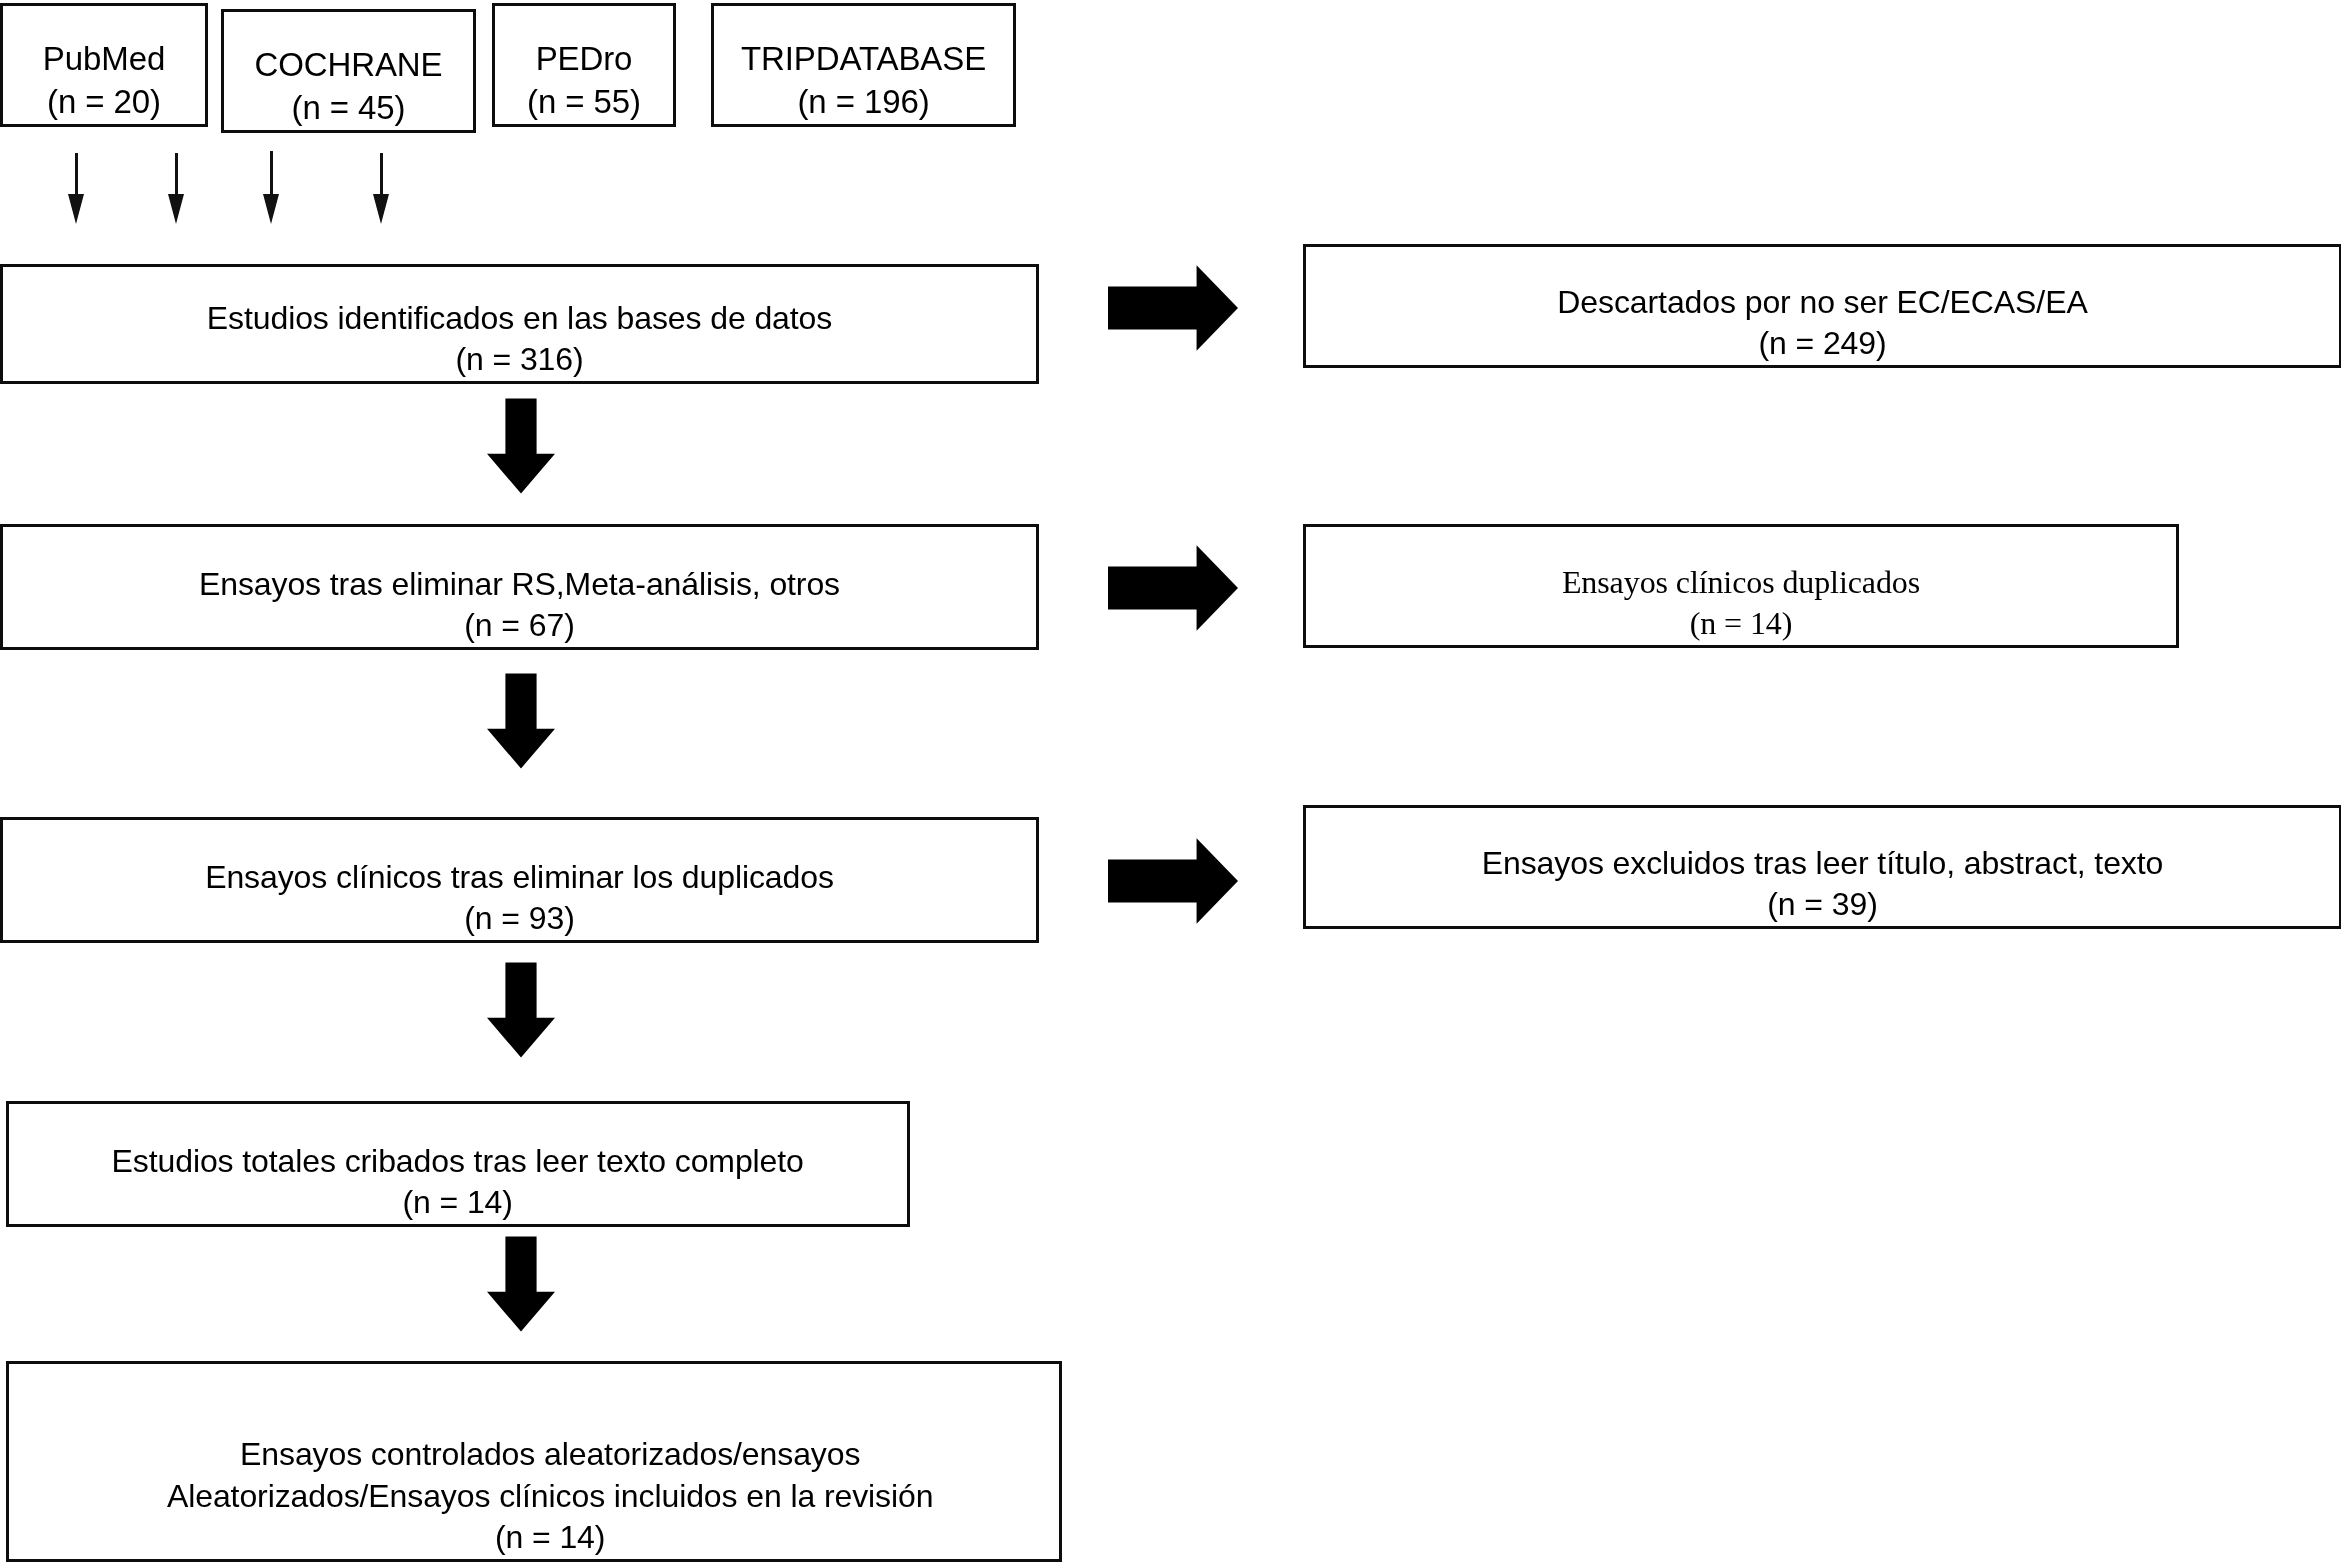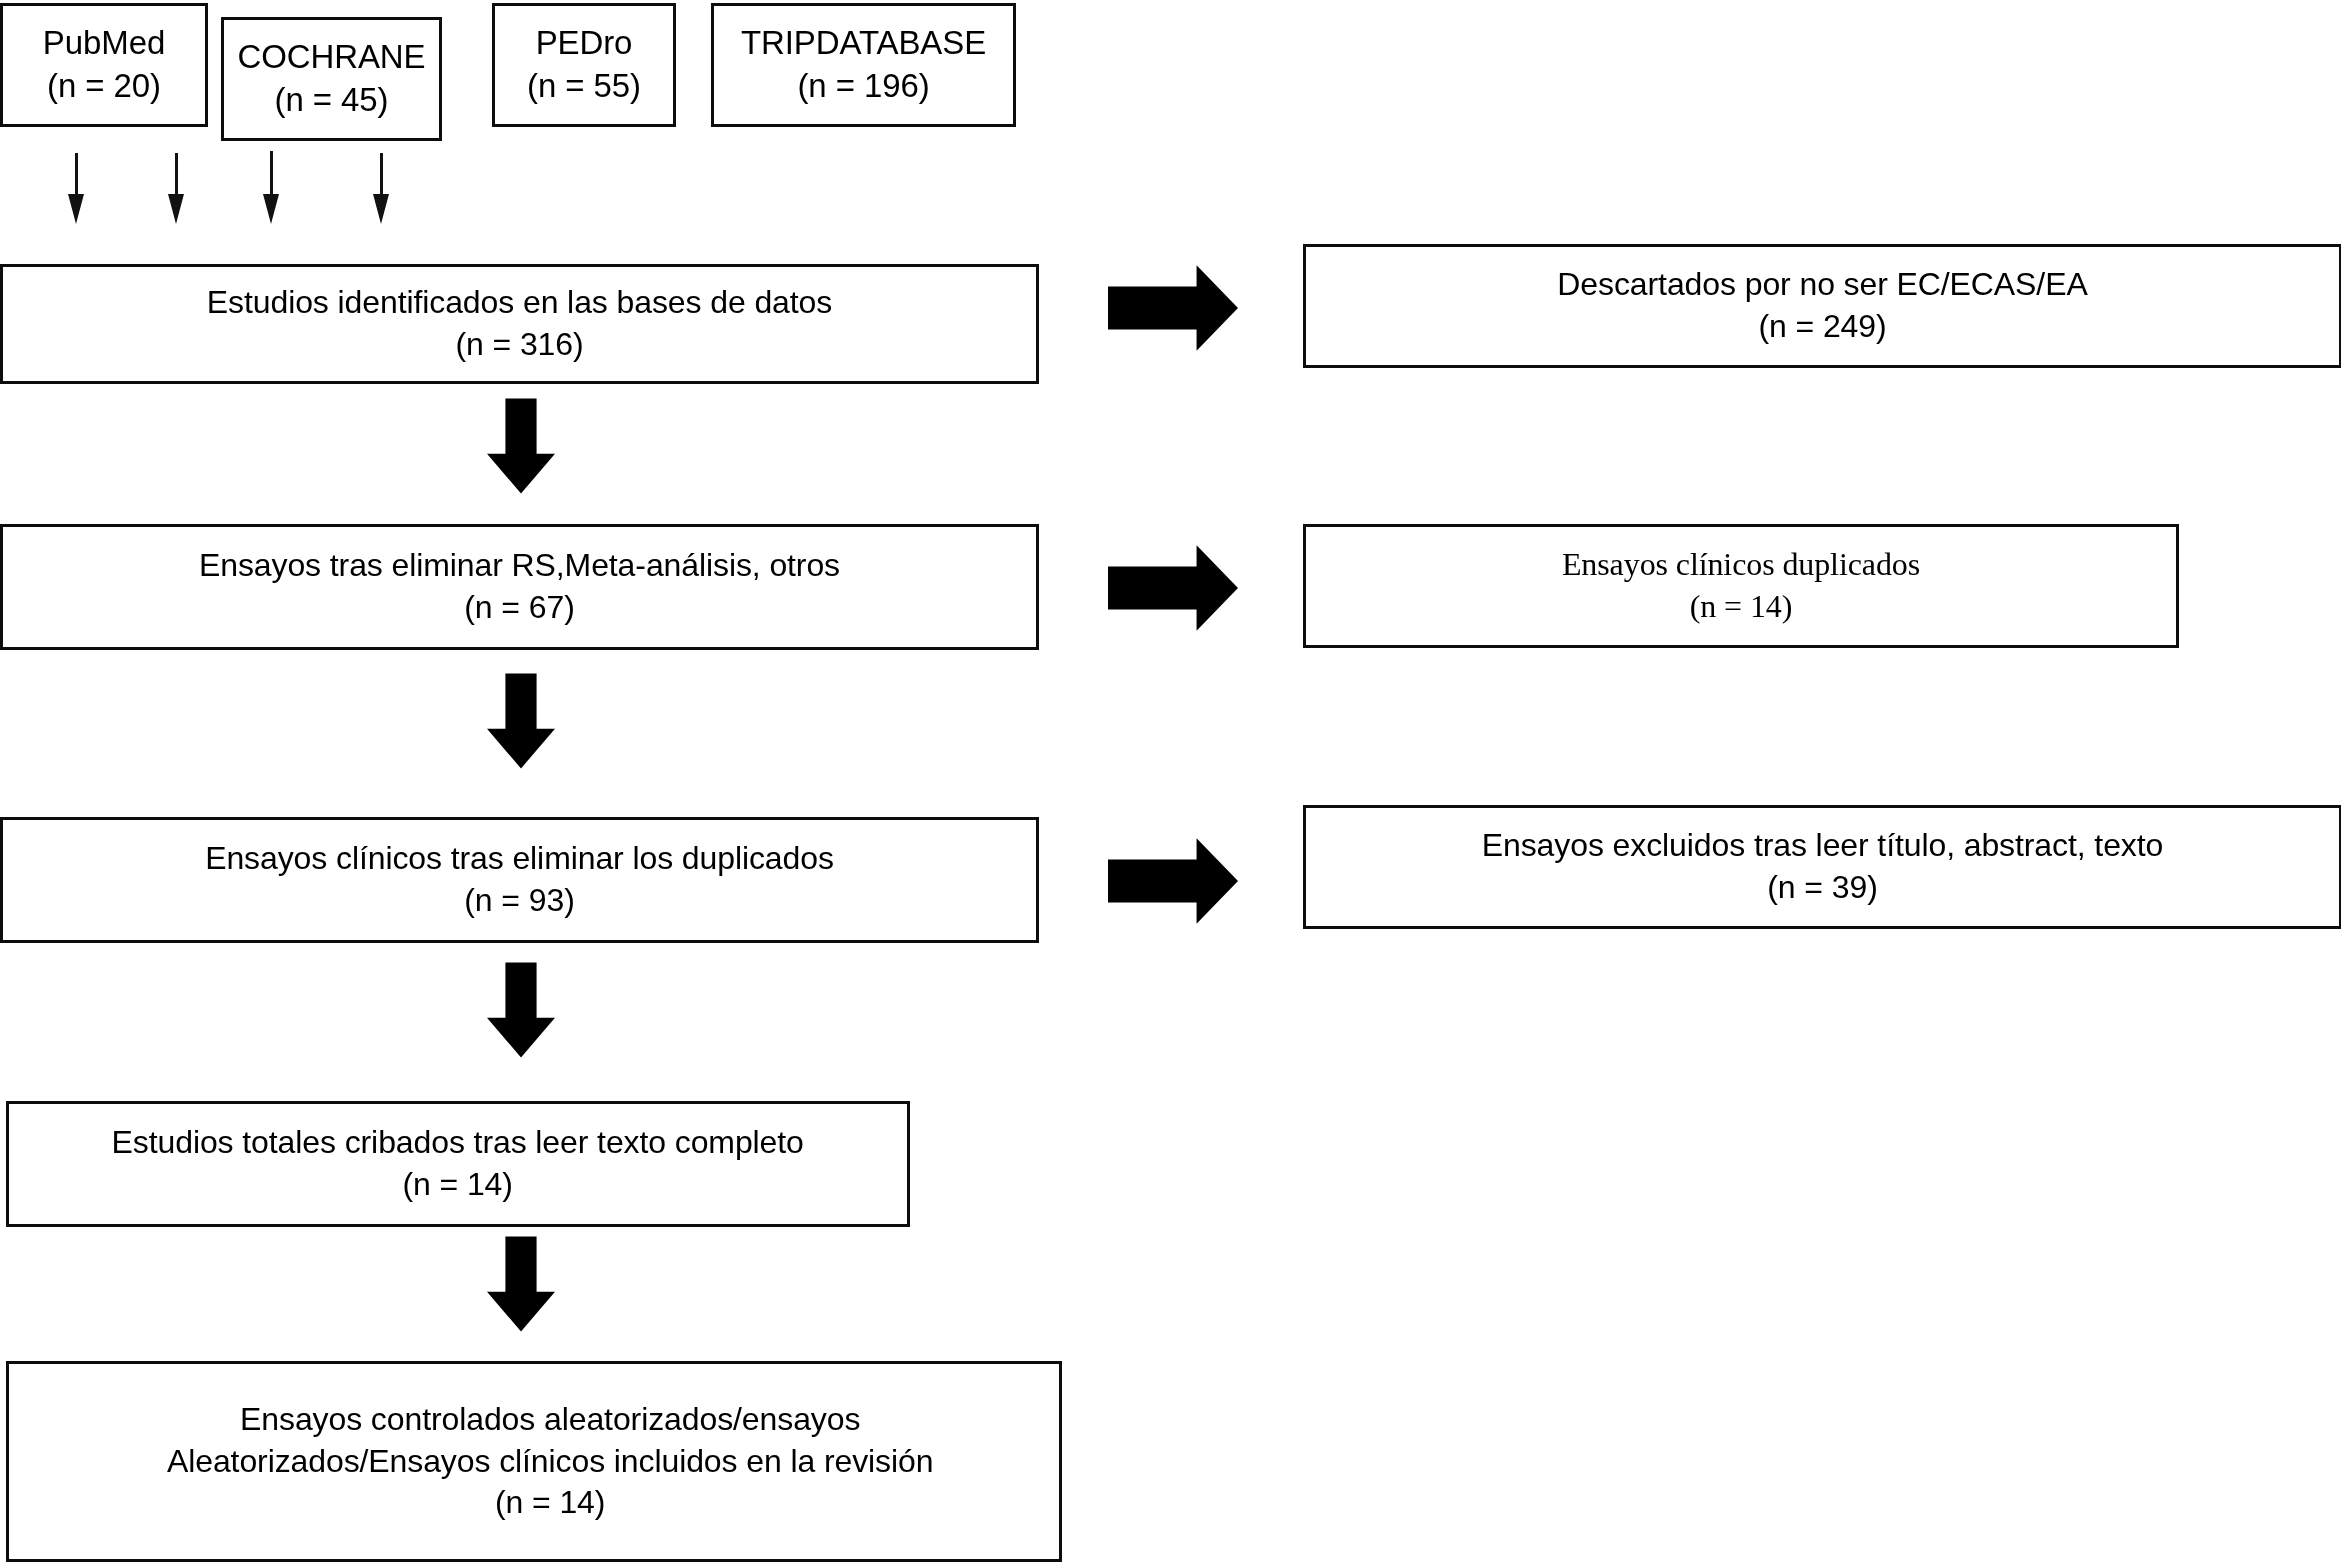--- a/index.html
+++ b/index.html
@@ -22,21 +22,21 @@
 
   
   .box {
     position: absolute;
     box-sizing: border-box;
     background: #ffffff;
     border: 3.6px solid #0d0d0d;
     display: flex;
     flex-direction: column;
     align-items: center;
-    justify-content: center;
+    justify-content: flex-end;
     text-align: center;
     line-height: 1.30;
     font-size: 32px;
     letter-spacing: -0.1px;
   }
   .box .line { display: block; white-space: nowrap; }
 
   
   .src { font-size: 33px; }
 
@@ -79,21 +79,21 @@
 </head>
 <body>
 
 <div id="stage">
 
   <div class="box src" style="left:0px; top:2.9px; width:208px; height:124px;">
     <span class="line">PubMed</span>
     <span class="line">(n = 20)</span>
   </div>
 
-  <div class="box src" style="left:221px; top:17px; width:221px; height:124px;">
+  <div class="box src" style="left:221px; top:9px; width:255px; height:124px;">
     <span class="line">COCHRANE</span>
     <span class="line">(n = 45)</span>
   </div>
 
   <div class="box src" style="left:492px; top:2.9px; width:184px; height:124px;">
     <span class="line">PEDro</span>
     <span class="line">(n = 55)</span>
   </div>
 
   <div class="box src" style="left:711px; top:2.9px; width:305px; height:124px;">

